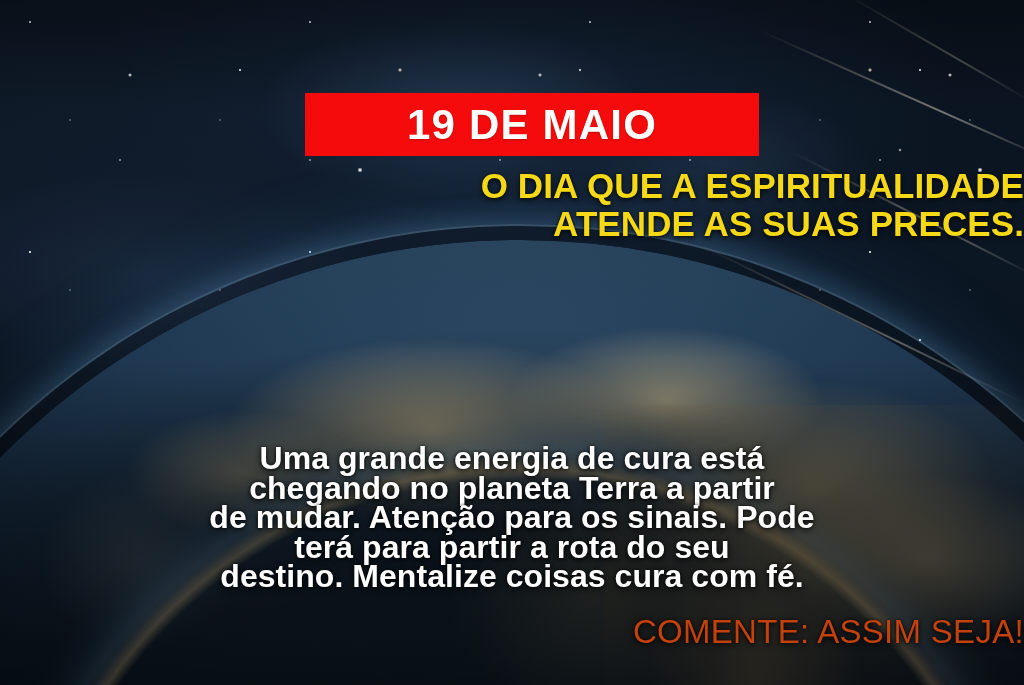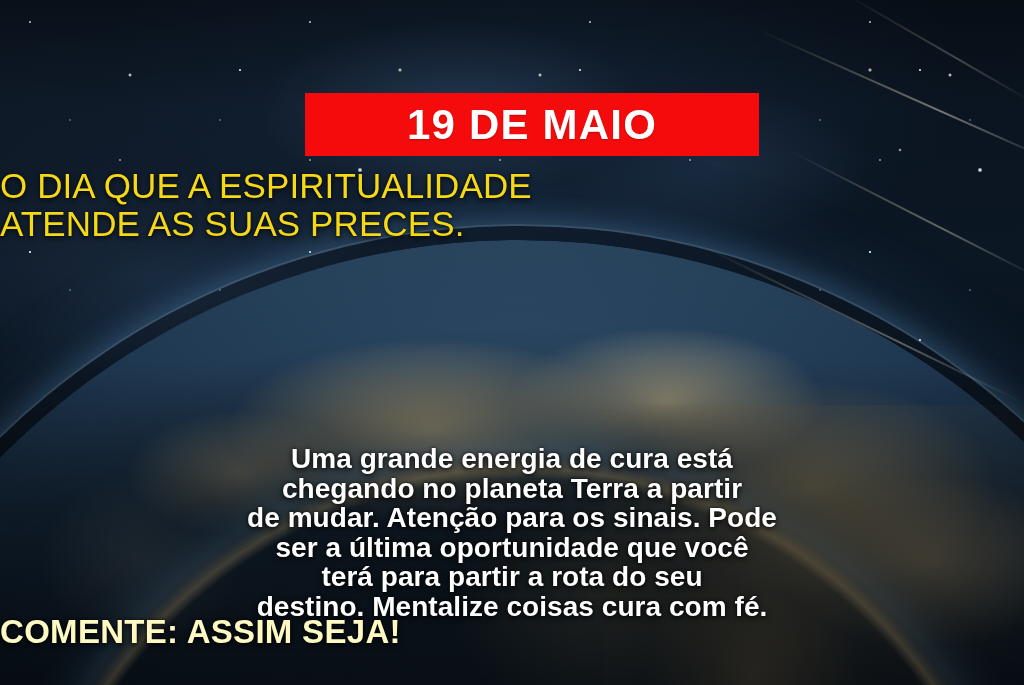--- a/index.html
+++ b/index.html
@@ -163,50 +163,50 @@
     font-weight:bold;
     letter-spacing:1.2px;
     line-height:1;
     white-space:nowrap;
     text-shadow:0 1px 2px rgba(0,0,0,.22);
   }
 
   .headline {
     position:absolute;
     left:0; right:0; top:167px;
-    text-align:left;
+    text-align:right;
     color:#f6d916;
     font-size:35px;
-    font-weight:normal;
+    font-weight:bold;
     line-height:38px;
     letter-spacing:.1px;
     text-shadow:0 2px 5px rgba(0,0,0,.72), 0 0 2px rgba(0,0,0,.6);
   }
   .headline .l2 { display:block; }
 
   .body-copy {
     position:absolute;
     left:40px; right:40px; top:444px;
     text-align:center;
     color:#ffffff;
-    font-size:28px;
+    font-size:32px;
     font-weight:bold;
     line-height:29.5px;
     letter-spacing:.05px;
     text-shadow:0 2px 6px rgba(0,0,0,.82), 0 0 3px rgba(0,0,0,.75);
   }
   .body-copy span { display:block; white-space:nowrap; }
 
   .cta {
     position:absolute;
     left:0; right:0; top:613px;
-    text-align:left;
-    color:#fef9c3;
+    text-align:right;
+    color:#c2410c;
     font-size:33px;
-    font-weight:bold;
+    font-weight:normal;
     letter-spacing:.3px;
     text-shadow:0 2px 6px rgba(0,0,0,.8), 0 0 3px rgba(0,0,0,.7);
   }
 </style>
 </head>
 <body>
 
 <div id="poster">
 
   <div class="space-base"></div>
@@ -236,21 +236,20 @@
 
     <div class="headline">
       <span class="l1">O DIA QUE A ESPIRITUALIDADE</span>
       <span class="l2">ATENDE AS SUAS PRECES.</span>
     </div>
 
     <div class="body-copy">
       <span>Uma grande energia de cura está</span>
       <span>chegando no planeta Terra a partir</span>
       <span>de mudar. Atenção para os sinais. Pode</span>
-      <span>ser a última oportunidade que você</span>
       <span>terá para partir a rota do seu</span>
       <span>destino. Mentalize coisas cura com fé.</span>
     </div>
 
     <div class="cta">COMENTE: ASSIM SEJA!</div>
 
   </div>
 </div>
 
 </body></html>

